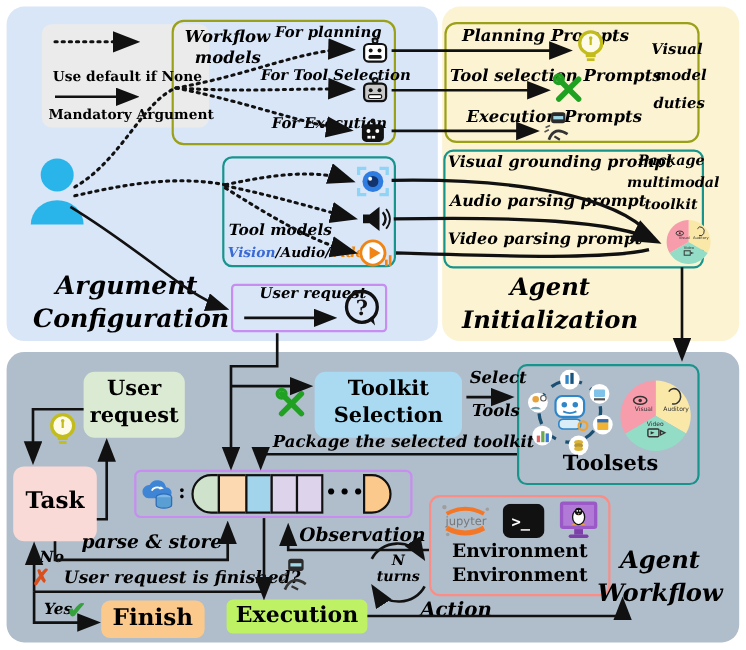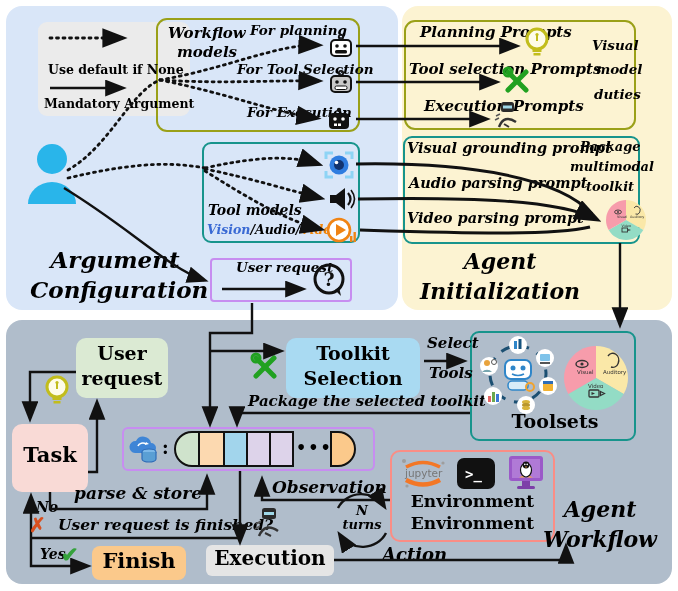--- a/index.html
+++ b/index.html
@@ -310,21 +310,21 @@
 
   <div class="abs bi z20 lbl" style="left:36px;top:500px;font-size:14px;">No</div>
   <div class="abs b z70 lbl" style="left:29px;top:515px;font-size:20px;color:#d94f1e;">✗</div>
   <div class="abs bi z20 lbl" style="left:58px;top:517px;font-size:15.5px;">User request is finished?</div>
   <div class="abs bi z20 lbl" style="left:40px;top:547px;font-size:14px;">Yes</div>
   <div class="abs b z70 lbl" style="left:61px;top:544px;font-size:21px;color:#35a23c;">✔</div>
 
   <div class="abs box z10 ctr" style="left:92px;top:546px;width:94px;height:34px;background:#fbc98b;border-radius:8px;">
     <div class="b" style="font-size:21px;margin-top:2px;">Finish</div>
   </div>
-  <div class="abs box z10 ctr" style="left:206px;top:545px;width:128px;height:31px;background:#e5e5e5;border-radius:6px;">
+  <div class="abs box z10 ctr" style="left:206px;top:545px;width:128px;height:31px;background:#bef264;border-radius:6px;">
     <div class="b" style="font-size:20px;margin-top:1px;">Execution</div>
   </div>
 
   <div class="abs z20" style="left:42px;top:374px;">
     <svg width="30" height="34">
         <circle cx="15" cy="13" r="10" fill="#fefce8" stroke="#c2bd1c" stroke-width="3"></circle>
         <line x1="15" y1="9" x2="15" y2="15" stroke="#c2bd1c" stroke-width="2"></line>
         <circle cx="15" cy="8.5" r="1.6" fill="#c2bd1c"></circle>
         <rect x="10.5" y="23" width="9" height="3" fill="#c2bd1c"></rect>
         <rect x="11.5" y="27" width="7" height="2.5" fill="#c2bd1c"></rect>

